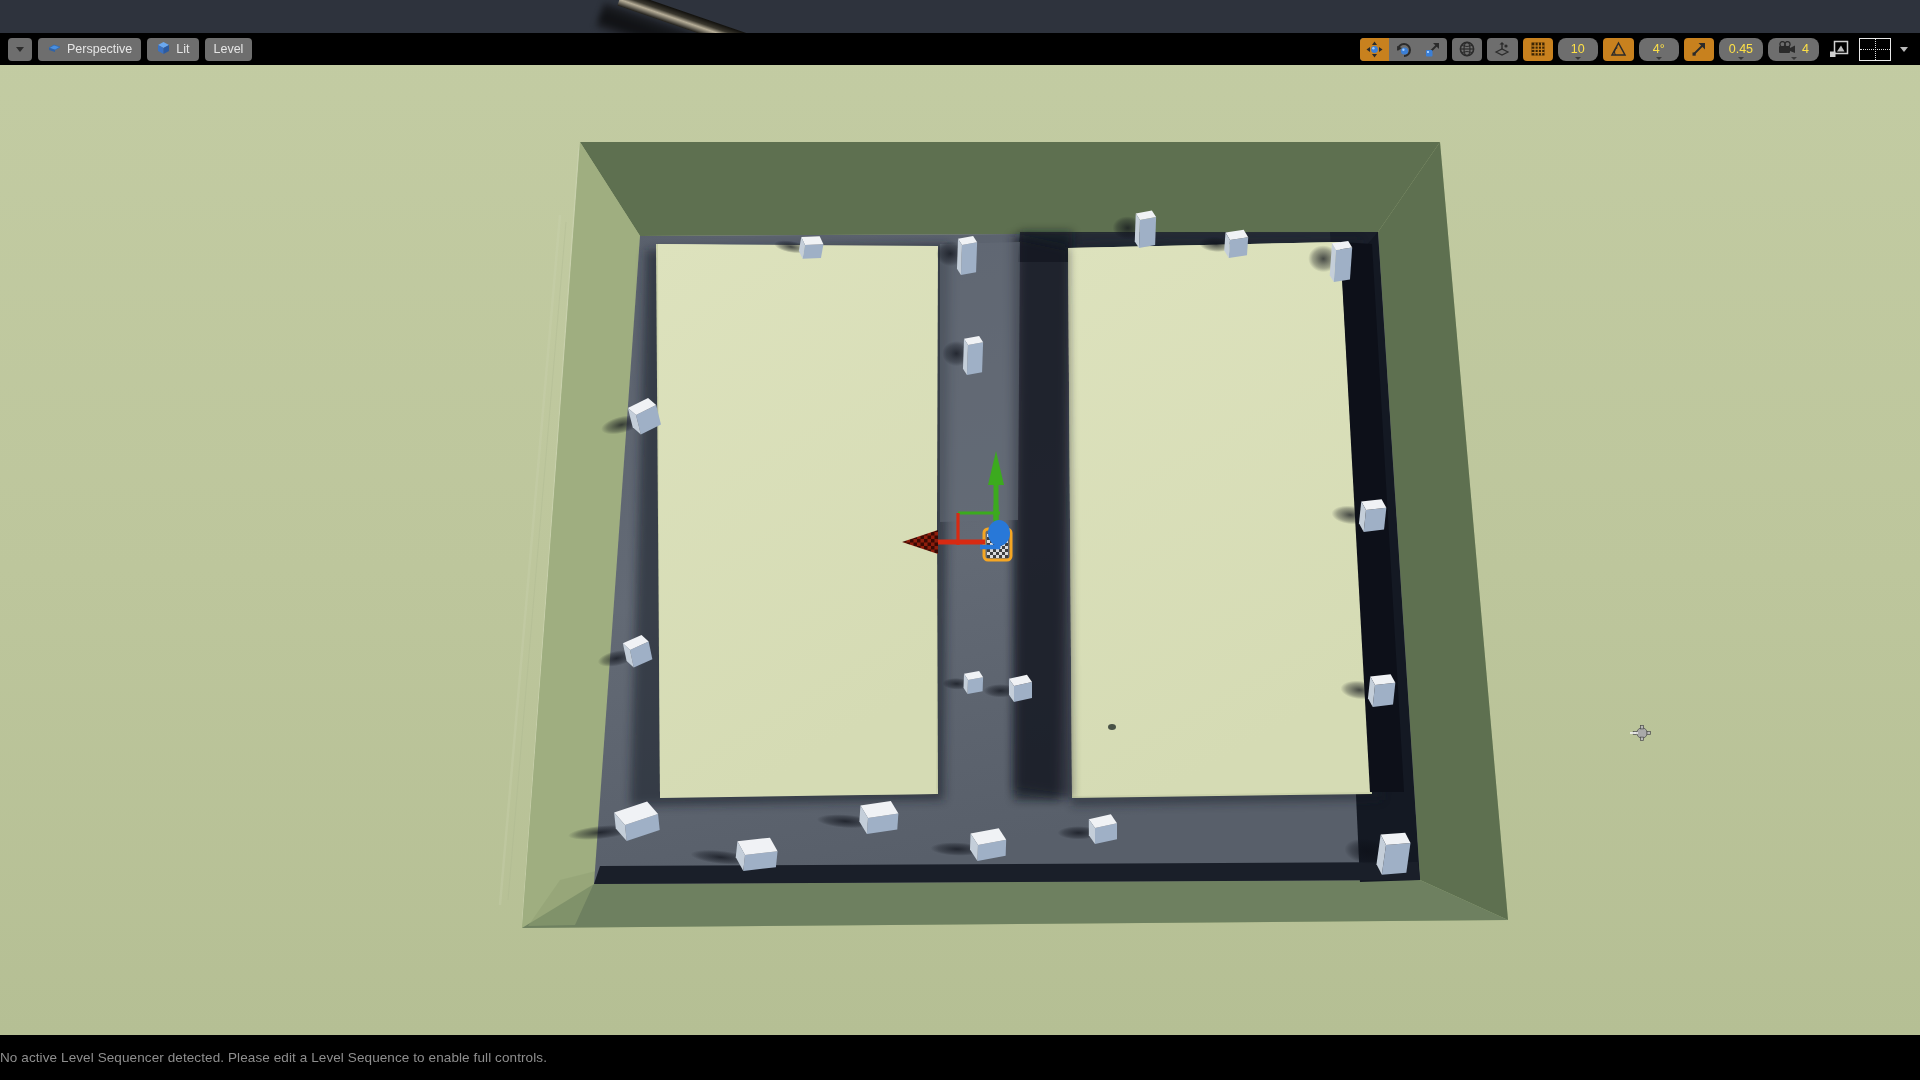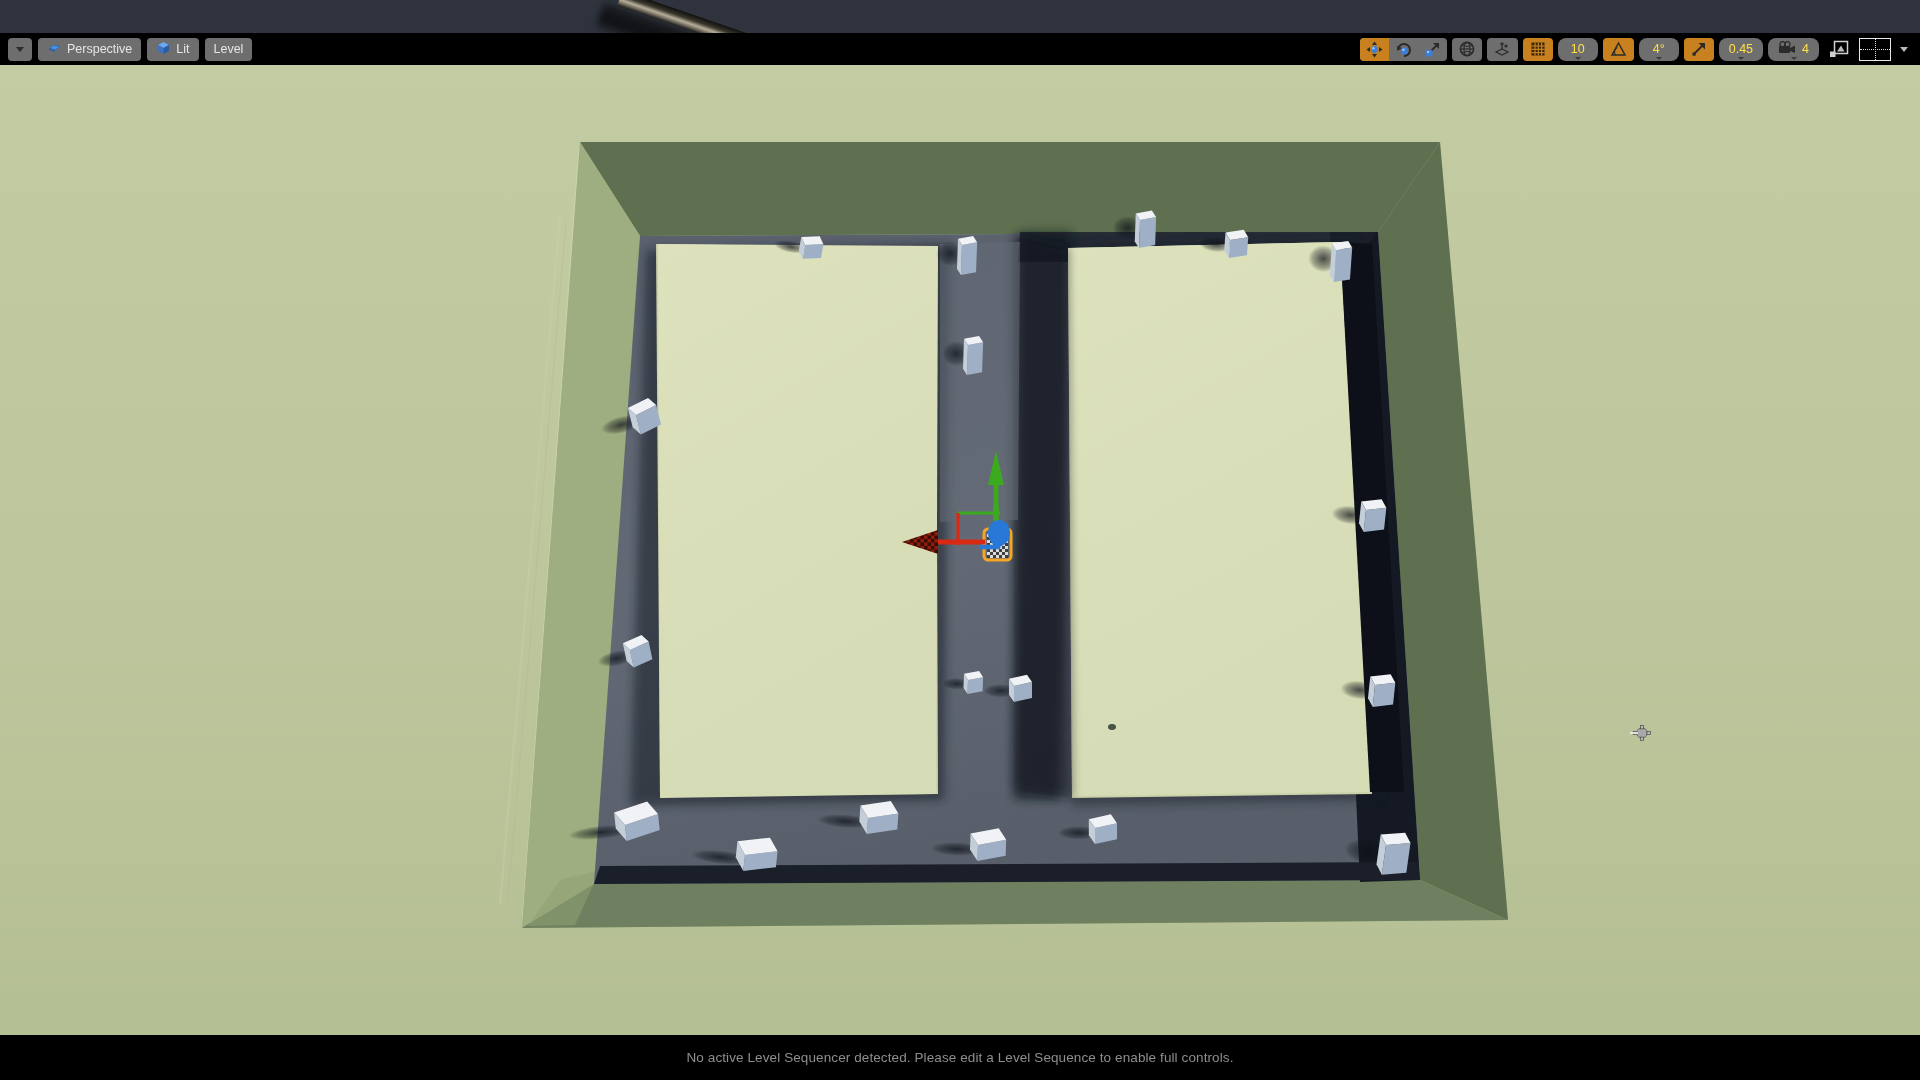--- a/index.html
+++ b/index.html
@@ -121,21 +121,21 @@
   }
   .layout-icon .hline {
     position: absolute; top: 50%; left: 0; right: 0; height: 0;
     border-top: 1.5px dotted #e0e0e0;
   }
 
   
   #statusbar {
     position: absolute; left: 0; bottom: 0; width: 1920px; height: 45px;
     background: #000;
-    display: flex; align-items: center; justify-content: center;
+    display: flex; align-items: center; 
     z-index: 40;
   }
   #status-text {
     color: #8e8e8e; font-size: 13.5px; letter-spacing: .1px;
   }
 
   
   #gizmo { position: absolute; left: 0; top: 0; width: 1920px; height: 1035px; z-index: 30; pointer-events: none; }
 
   

